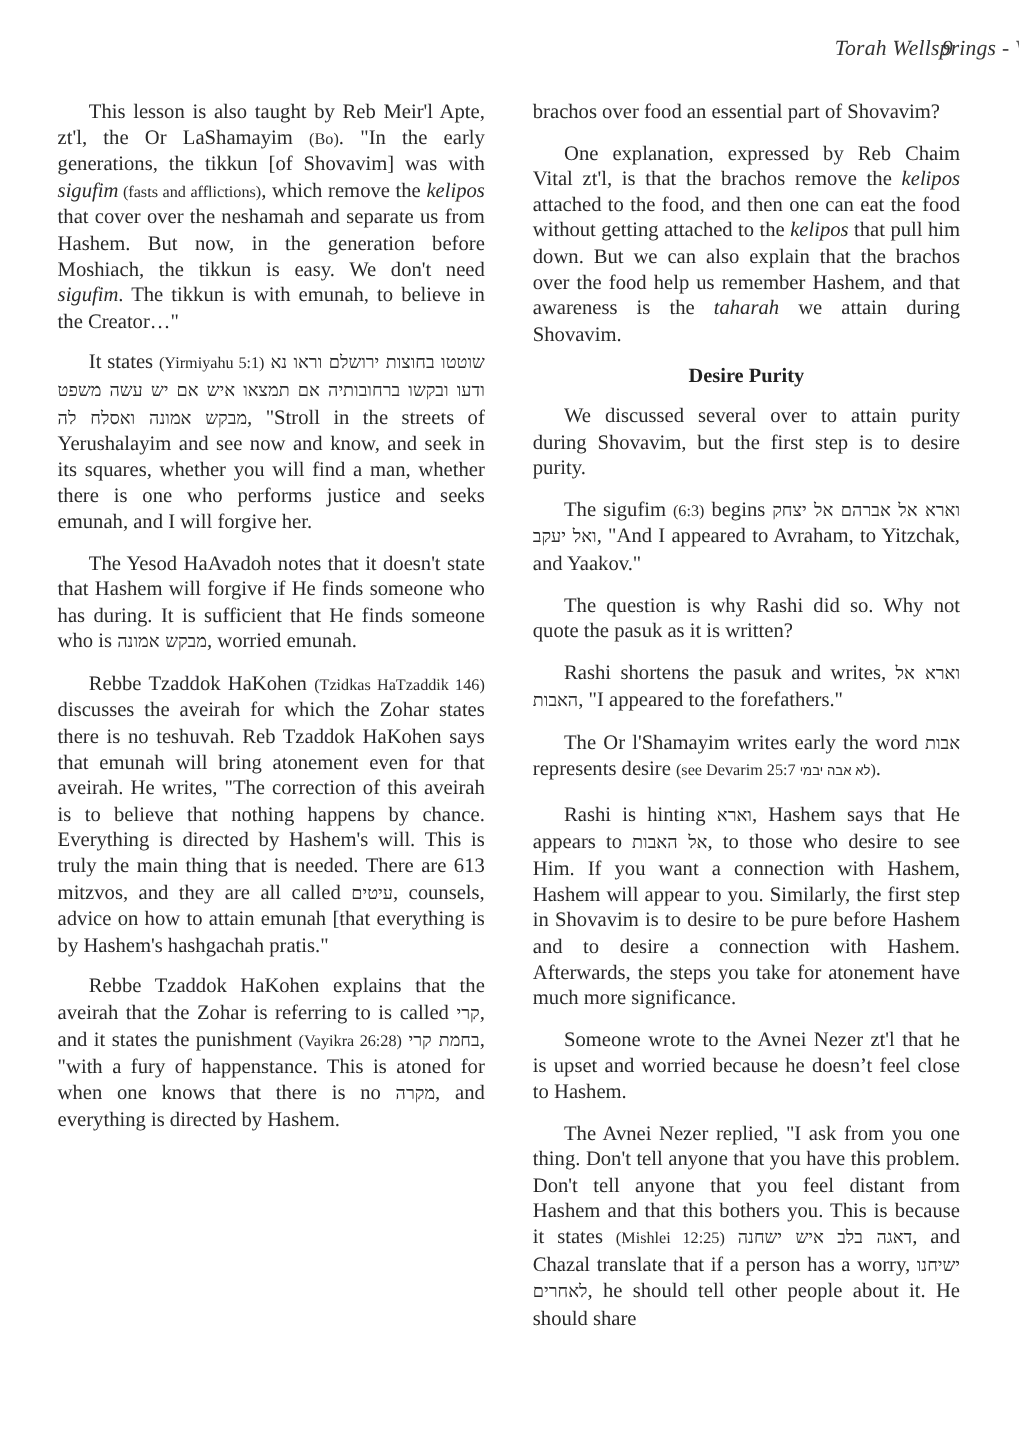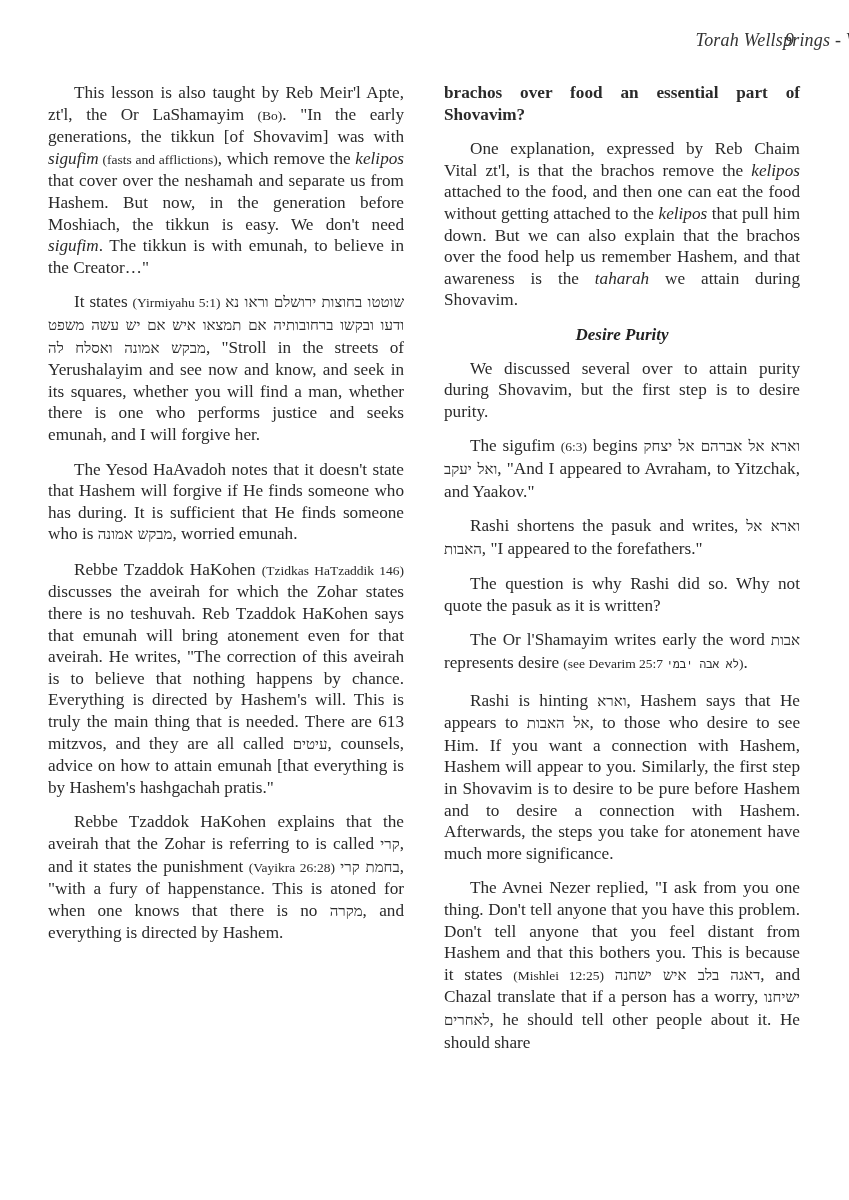--- a/index.html
+++ b/index.html
@@ -18,29 +18,28 @@
     .page-number {
       position: absolute; right: 55px; top: 0; font-style: italic; font-size: 18px; color: #333;
     }
     .column {
       position: absolute; top: 70px; width: 356px;
       font-size: 17.2px; line-height: 21.6px; text-align: justify;
     }
     .col-left { left: 48px; }
     .col-right { left: 444px; }
     p { margin: 12px 0 13px 0; text-indent: 26px; hyphens: none; }
-    p.cont { text-indent: 0; font-weight: bold; }
+    p.cont { text-indent: 0; }
     .small { font-size: 13.5px; }
     .heb { font-family: "DejaVu Serif", "Liberation Serif", serif; font-size: 15px; }
-    .heb-small { font-family: Liberation Mono, monospace; font-size: 11px; }
+    .heb-small { font-family: Liberation Sans, sans-serif; font-size: 11px; }
     i { font-style: italic; }
     h3 {
       margin: 8px 0 12px 0; text-align: center; font-weight: bold; font-size: 17px;
       color: #222;
-      font-style: italic;
     }
     .tight { word-spacing: -1.5px; letter-spacing: -0.2px; }
   </style>
 </head>
 <body>
 
 <div class="header">
   <div class="running-title">Torah Wellsprings - Vaeira</div>
   <div class="page-number">9</div>
 </div>
@@ -62,23 +61,24 @@
   <p class="cont">brachos over food an essential part of Shovavim?</p>
 
   <p><span>One explanation, expressed by Reb Chaim Vital zt'l, is that the brachos remove the </span><i>kelipos</i><span> attached to the food, and then one can eat the food without getting attached to the </span><i>kelipos</i><span> that pull him down. But we can also explain that the brachos over the food help us remember Hashem, and that awareness is the </span><i>taharah</i><span> we attain during Shovavim.</span></p>
 
   <h3>Desire Purity</h3>
 
   <p>We discussed several over to attain purity during Shovavim, but the first step is to desire purity.</p>
 
   <p><span>The sigufim </span><span class="small">(6:3)</span><span> begins </span><span class="heb" dir="rtl">וארא אל אברהם אל יצחק ואל יעקב</span><span>, "And I appeared to Avraham, to Yitzchak, and Yaakov."</span></p>
 
+  <p>The question is why Rashi did so. Why not quote the pasuk as it is written?</p>
+
   <p><span>Rashi shortens the pasuk and writes, </span><span class="heb" dir="rtl">וארא אל האבות</span><span>, "I appeared to the forefathers."</span></p>
-
-  <p>The question is why Rashi did so. Why not quote the pasuk as it is written?</p>
 
   <p><span>The Or l'Shamayim writes early the word </span><span class="heb" dir="rtl">אבות</span><span> represents desire </span><span class="small"><span>(see Devarim 25:7 </span><span class="heb-small" dir="rtl">לא אבה יבמי</span><span>)</span></span><span>.</span></p>
 
   <p><span>Rashi is hinting </span><span class="heb" dir="rtl">וארא</span><span>, Hashem says that He appears to </span><span class="heb" dir="rtl">אל האבות</span><span>, to those who desire to see Him. If you want a connection with Hashem, Hashem will appear to you. Similarly, the first step in Shovavim is to desire to be pure before Hashem and to desire a connection with Hashem. Afterwards, the steps you take for atonement have much more significance.</span></p>
 
+  <p>Someone wrote to the Avnei Nezer zt'l that he is upset and worried because he doesn’t feel close to Hashem.</p>
 
   <p><span>The Avnei Nezer replied, "I ask from you one thing. Don't tell anyone that you have this problem. Don't tell anyone that you feel distant from Hashem and that this bothers you. This is because it states </span><span class="small">(Mishlei 12:25)</span> <span class="heb" dir="rtl">דאגה בלב איש ישחנה</span><span>, and Chazal translate that if a person has a worry, </span><span class="heb" dir="rtl">ישיחנו לאחרים</span><span>, he should tell other people about it. He should share</span></p>
 </div>
 
 </body></html>

